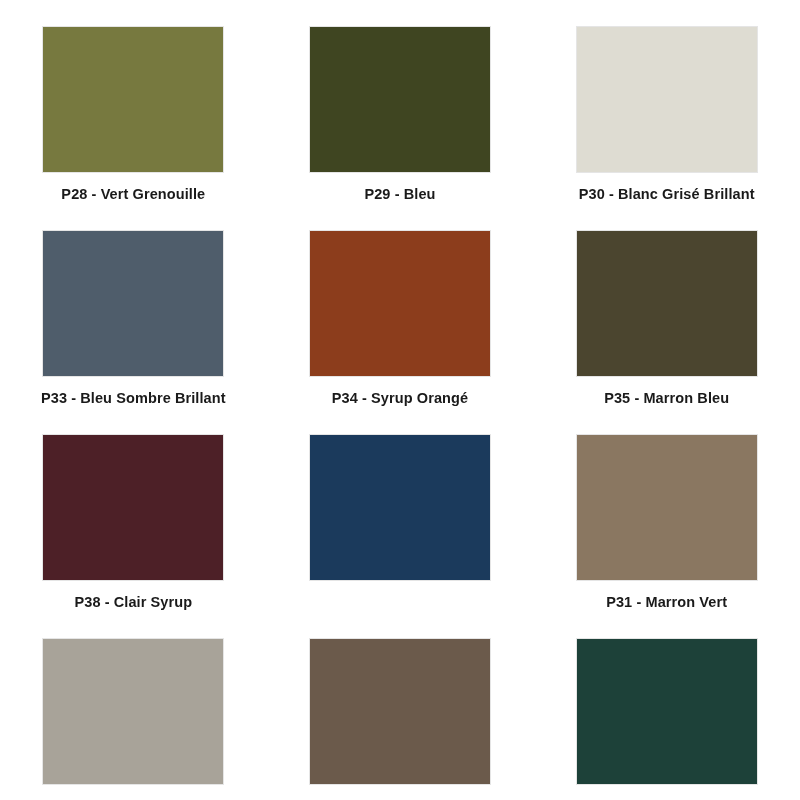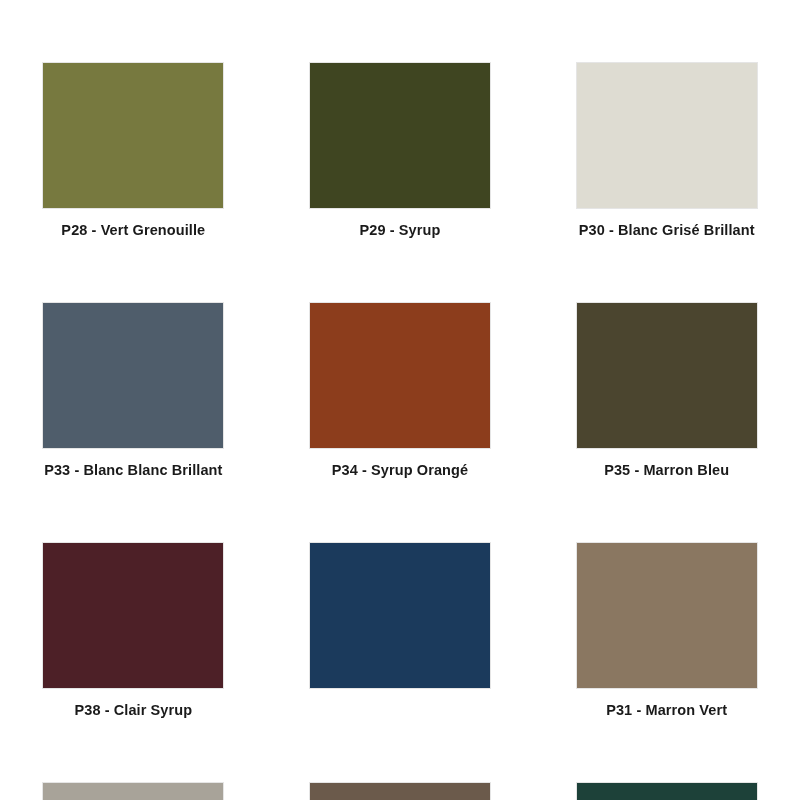--- a/index.html
+++ b/index.html
@@ -22,21 +22,21 @@
     column-gap: 0px;
     row-gap: 0px;
     padding: 0;
     box-sizing: border-box;
   }
   .swatch-cell {
     display: flex;
     flex-direction: column;
     align-items: center;
     justify-content: flex-start;
-    padding-top: 63px;
+    padding-top: 27px;
     box-sizing: border-box;
   }
   .swatch-chip {
     width: 180px;
     height: 145px;
     box-shadow: 0 0 0 1px rgba(0,0,0,0.10);
   }
   .swatch-caption {
     margin-top: 12px;
     width: 190px;
@@ -51,29 +51,29 @@
 </head>
 <body>
 
 <div id="swatch-grid" style="background: rgb(255, 255, 255);">
     <div class="swatch-cell">
       <div class="swatch-chip" style="background: rgb(119, 121, 63);"></div>
       <div class="swatch-caption">P28 - Vert Grenouille</div>
     </div>
     <div class="swatch-cell">
       <div class="swatch-chip" style="background: rgb(63, 69, 33);"></div>
-      <div class="swatch-caption">P29 - Syrup</div>
+      <div class="swatch-caption">P29 - Bleu</div>
     </div>
     <div class="swatch-cell">
       <div class="swatch-chip" style="background: rgb(222, 220, 210);"></div>
       <div class="swatch-caption">P30 - Blanc Grisé Brillant</div>
     </div>
     <div class="swatch-cell">
       <div class="swatch-chip" style="background: rgb(79, 93, 107);"></div>
-      <div class="swatch-caption">P33 - Blanc Blanc Brillant</div>
+      <div class="swatch-caption">P33 - Bleu Sombre Brillant</div>
     </div>
     <div class="swatch-cell">
       <div class="swatch-chip" style="background: rgb(140, 61, 28);"></div>
       <div class="swatch-caption">P34 - Syrup Orangé</div>
     </div>
     <div class="swatch-cell">
       <div class="swatch-chip" style="background: rgb(75, 69, 47);"></div>
       <div class="swatch-caption">P35 - Marron Bleu</div>
     </div>
     <div class="swatch-cell">

